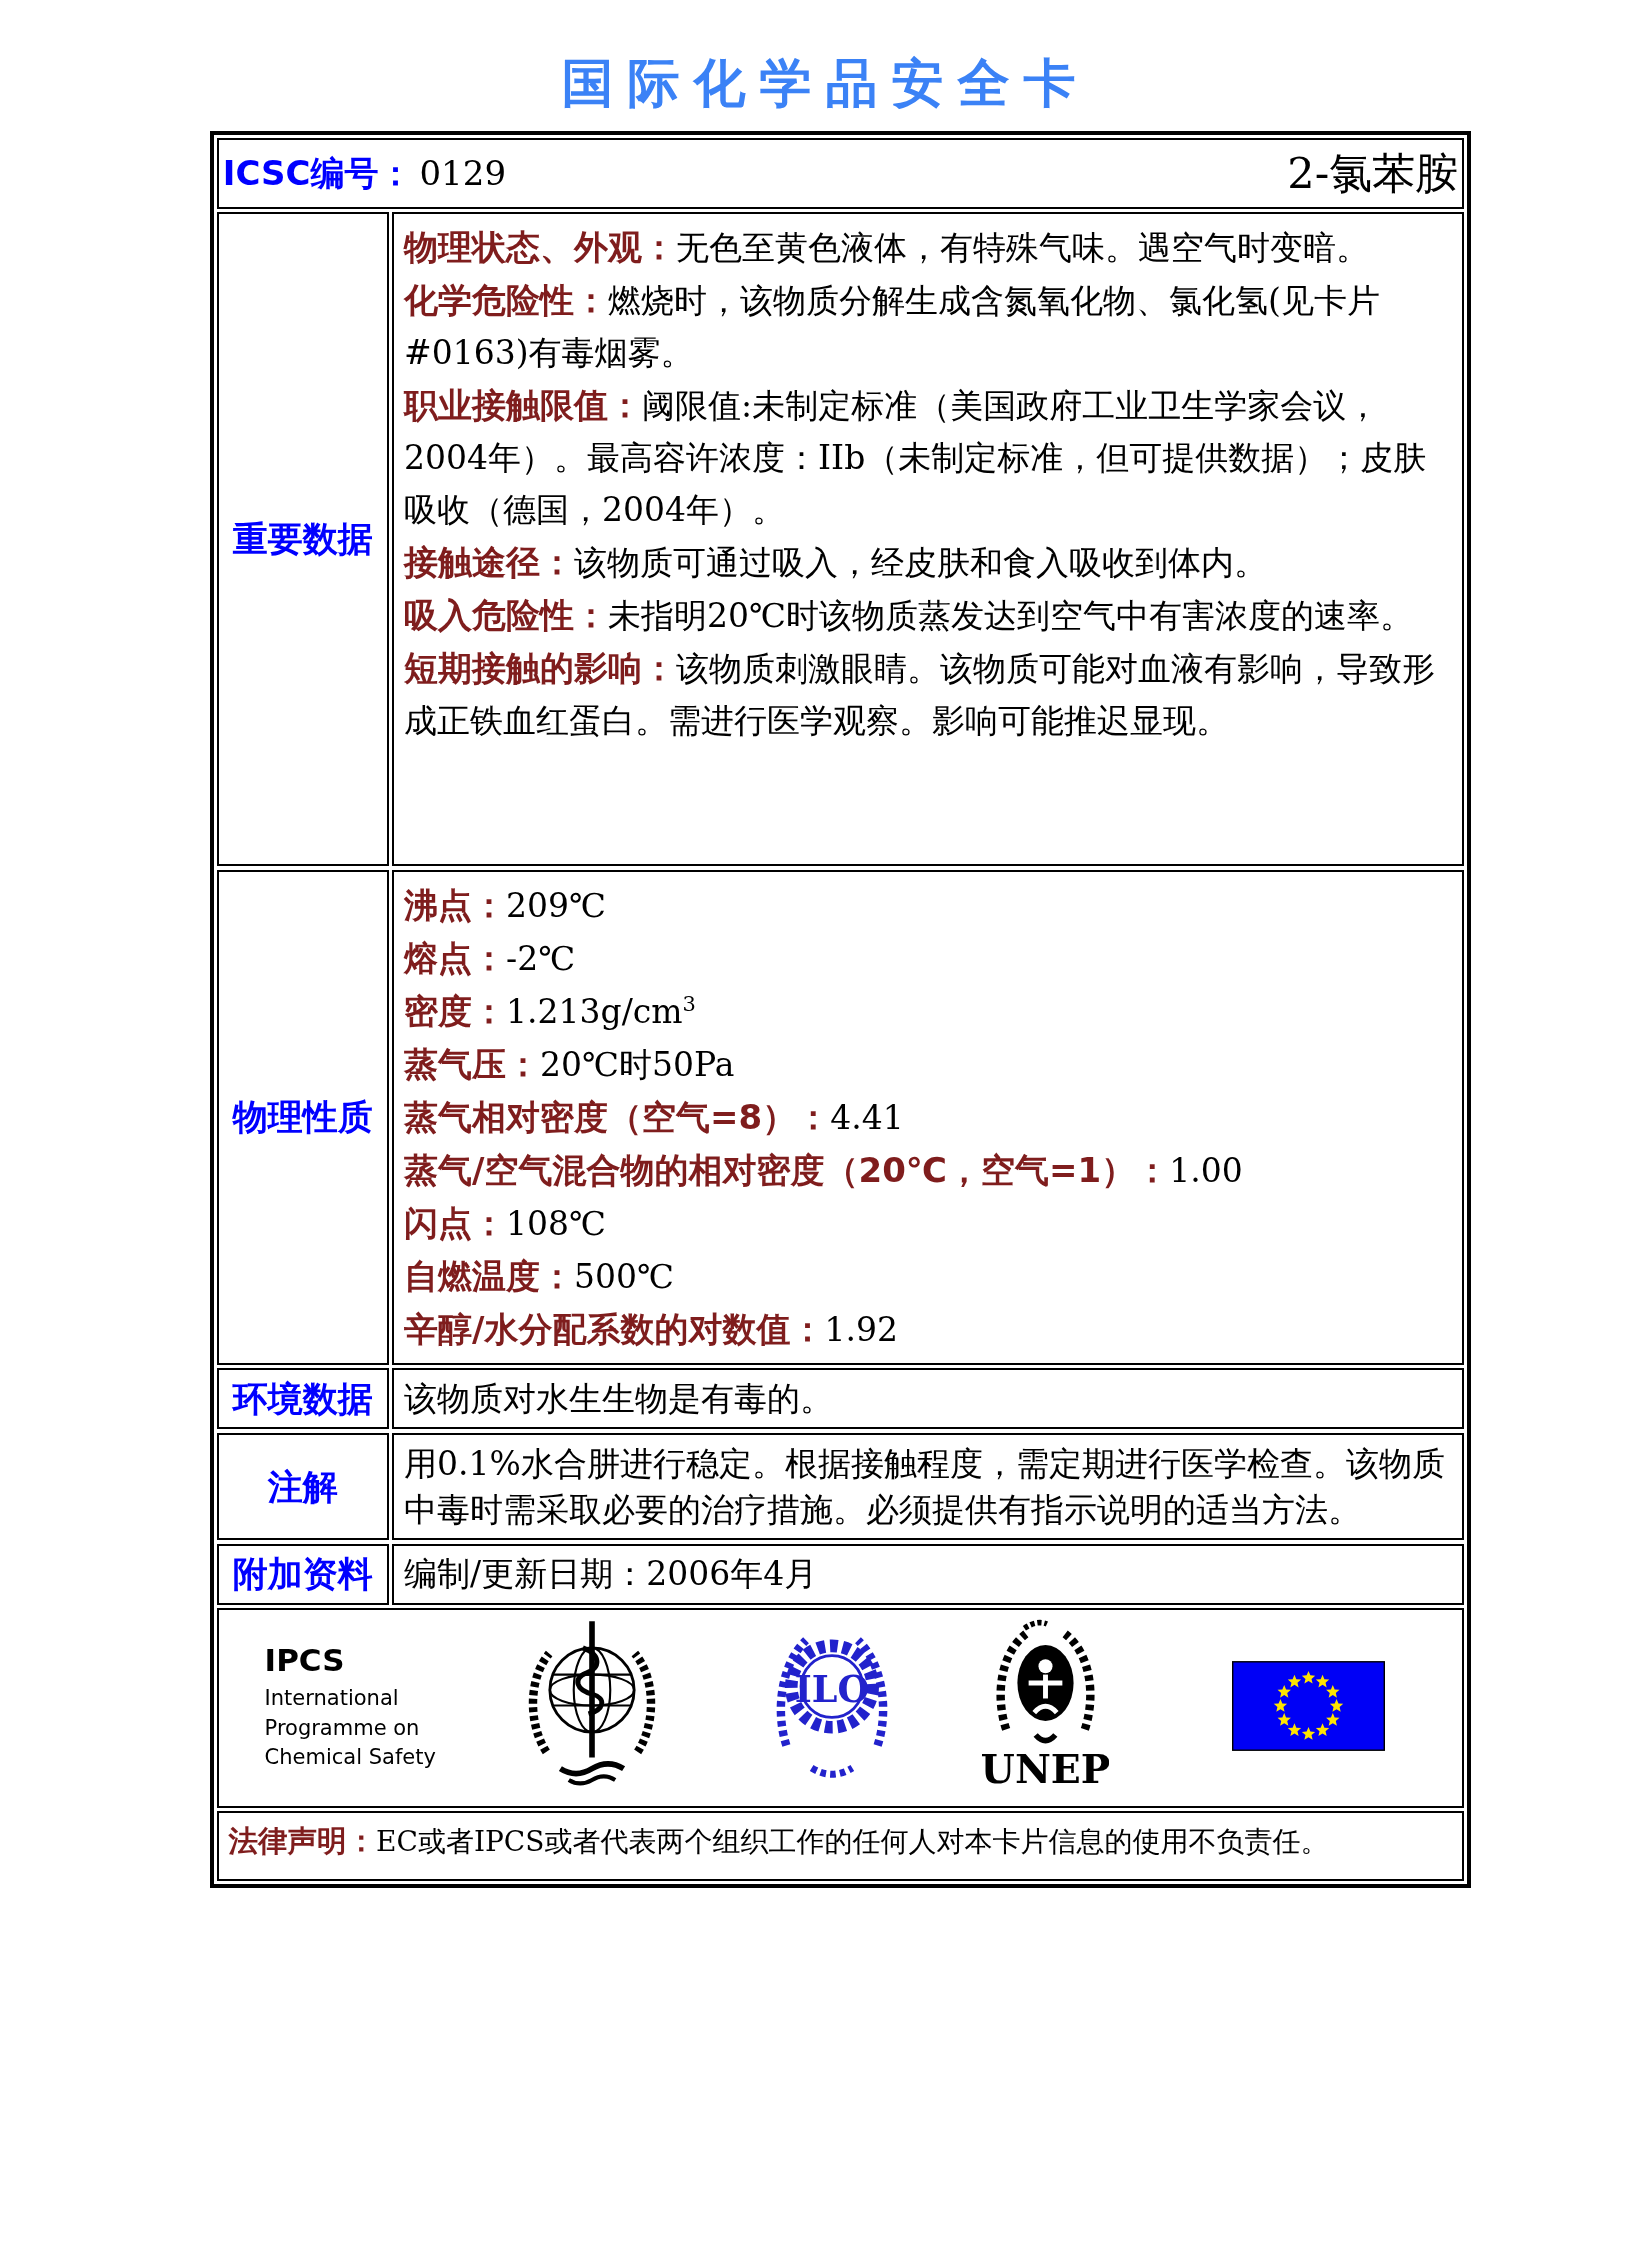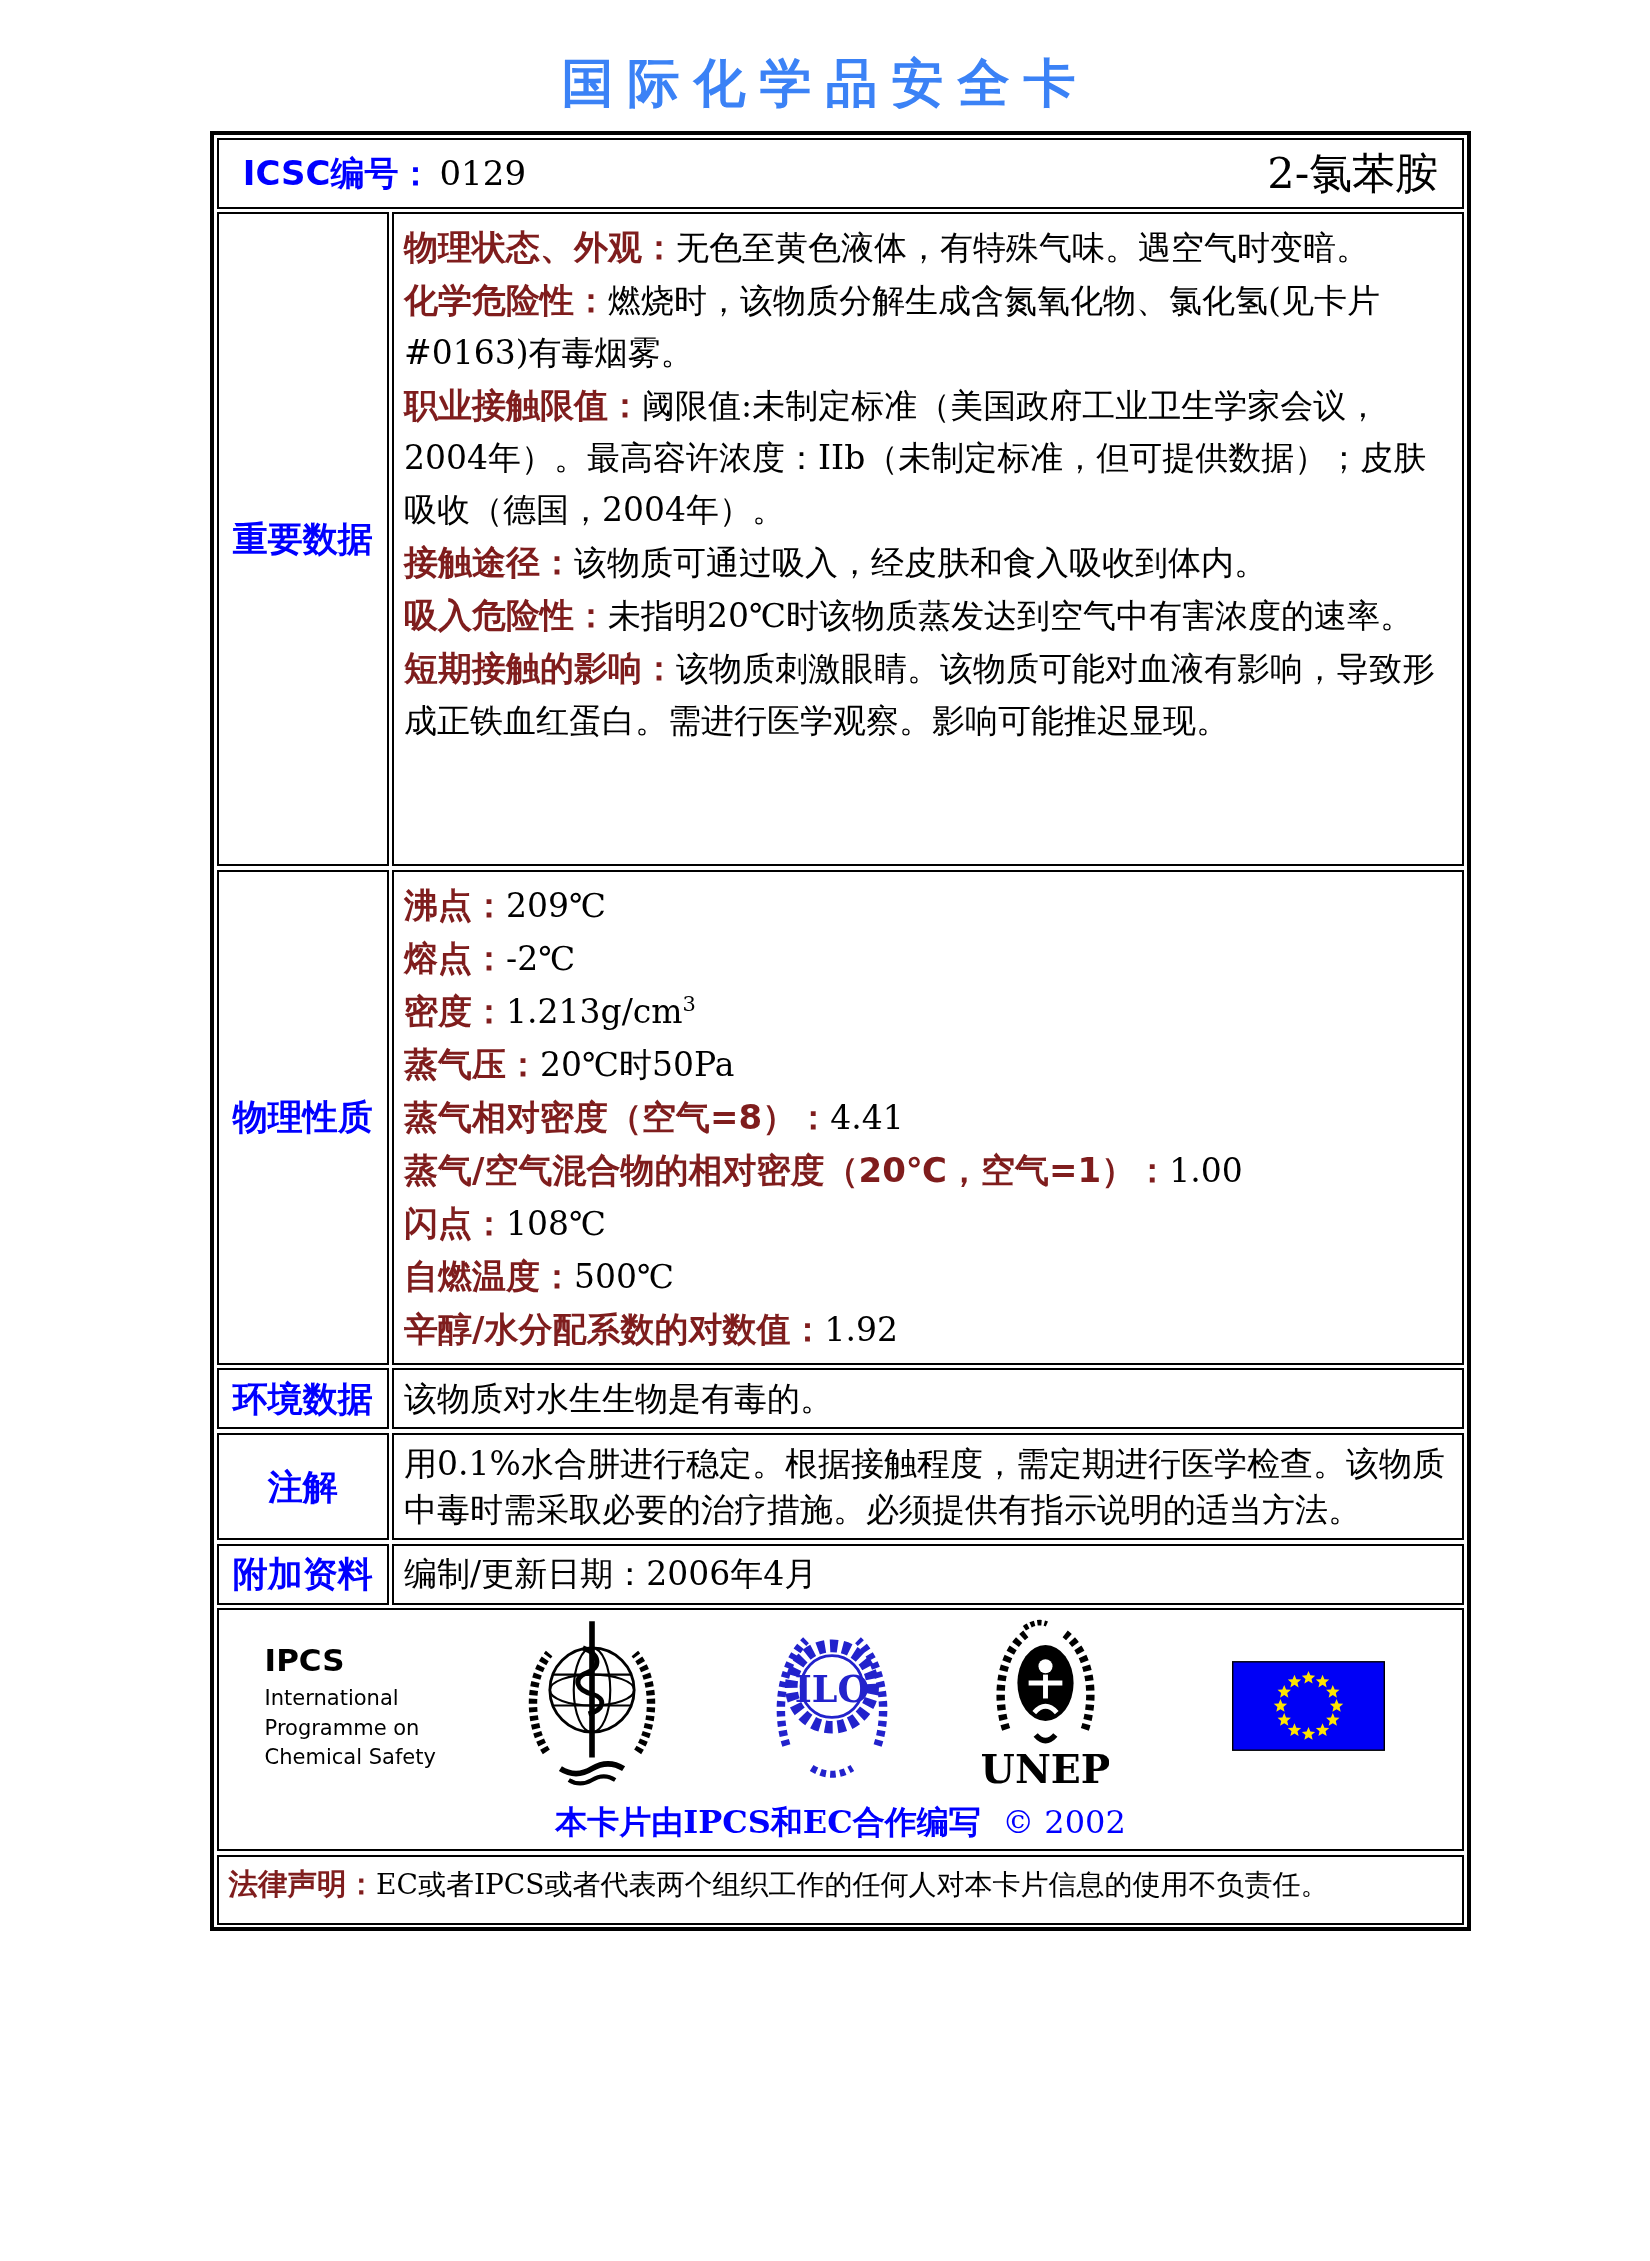--- a/index.html
+++ b/index.html
@@ -16,21 +16,21 @@
   .card{
     width:1261px;margin:17px 0 0 210px;box-sizing:border-box;
     border:4.2px solid #000;padding:2.8px;background:#fff;
   }
   .row{display:flex;gap:3.5px;margin-bottom:3.5px;}
   .row:last-child{margin-bottom:0;}
   .cell{border:2.1px solid #000;box-sizing:border-box;background:#fff;}
   
   .header-cell{
     flex:1;display:flex;justify-content:space-between;align-items:center;
-    padding:14px 24px;font-size:34px;line-height:39px;
+    padding:14px 4px;font-size:34px;line-height:39px;
   }
   .blue-label{
     color:#0000ff;font-family:"DejaVu Sans", sans-serif;font-weight:bold;
   }
   .header-left{display:flex;align-items:baseline;gap:7px;}
   .header-value{font-size:34px;}
   .chem-name{font-size:43px;}
   
   .label-cell{
     flex:0 0 172px;display:flex;align-items:center;justify-content:center;
@@ -200,24 +200,20 @@
             <use href="#eu-star" transform="translate(109,104)"></use>
             <use href="#eu-star" transform="translate(89,98.6)"></use>
             <use href="#eu-star" transform="translate(74.4,84)"></use>
             <use href="#eu-star" transform="translate(69,64)"></use>
             <use href="#eu-star" transform="translate(74.4,44)"></use>
             <use href="#eu-star" transform="translate(89,29.4)"></use>
           </svg>
         </span>
       </div>
 
-      <div class="caption-row">
-        <span class="caption-main">本卡片由IPCS和EC合作编写</span>
-        <span class="caption-copy">© 2002</span>
-      </div>
     </div>
   </div>
 
   <div class="row">
     <div class="cell legal-cell">
       <span class="flabel">法律声明：</span><span>EC或者IPCS或者代表两个组织工作的任何人对本卡片信息的使用不负责任。</span>
     </div>
   </div>
 
 </div>

